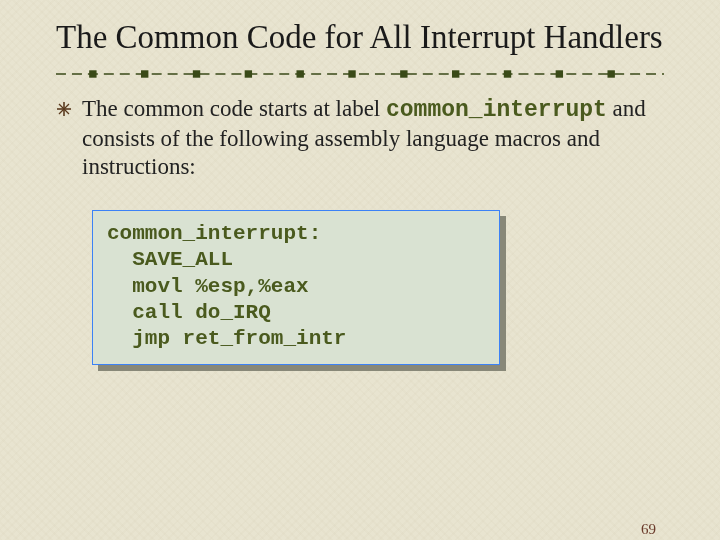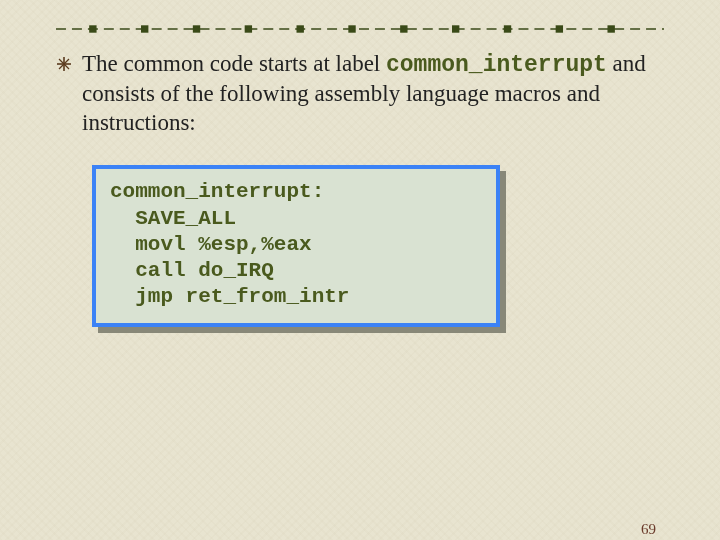--- a/index.html
+++ b/index.html
@@ -70,21 +70,21 @@
     left: 6px;
     width: 100%;
     height: 100%;
     background: #888878;
     z-index: 0;
   }
   .code-block {
     position: relative;
     z-index: 1;
     background: #d9e2d2;
-    border: 4px solid #3b82f6;
+    border: 1px solid #3b82f6;
     padding: 10px 14px 12px 14px;
     font-family: "Courier New", Courier, monospace;
     font-weight: bold;
     font-size: 21px;
     line-height: 1.25;
     color: #4a5a1e;
     white-space: pre;
   }
   .page-num {
     position: absolute;
@@ -92,20 +92,21 @@
     bottom: 2px;
     font-size: 15px;
     color: #6a3a2a;
   }
 </style>
 </head>
 <body>
 
 <div class="slide">
 
+  <h1 class="title">The Common Code for All Interrupt Handlers</h1>
 
   <div class="divider">
     <svg viewBox="0 0 610 14" preserveAspectRatio="none">
       <g stroke="#3a4a18" stroke-width="1.4" fill="#3a4a18">
         <line x1="0" y1="7" x2="610" y2="7" stroke-dasharray="10 6"></line>
         <rect x="34" y="4" width="6" height="6"></rect>
         <rect x="86" y="4" width="6" height="6"></rect>
         <rect x="138" y="4" width="6" height="6"></rect>
         <rect x="190" y="4" width="6" height="6"></rect>
         <rect x="242" y="4" width="6" height="6"></rect>

